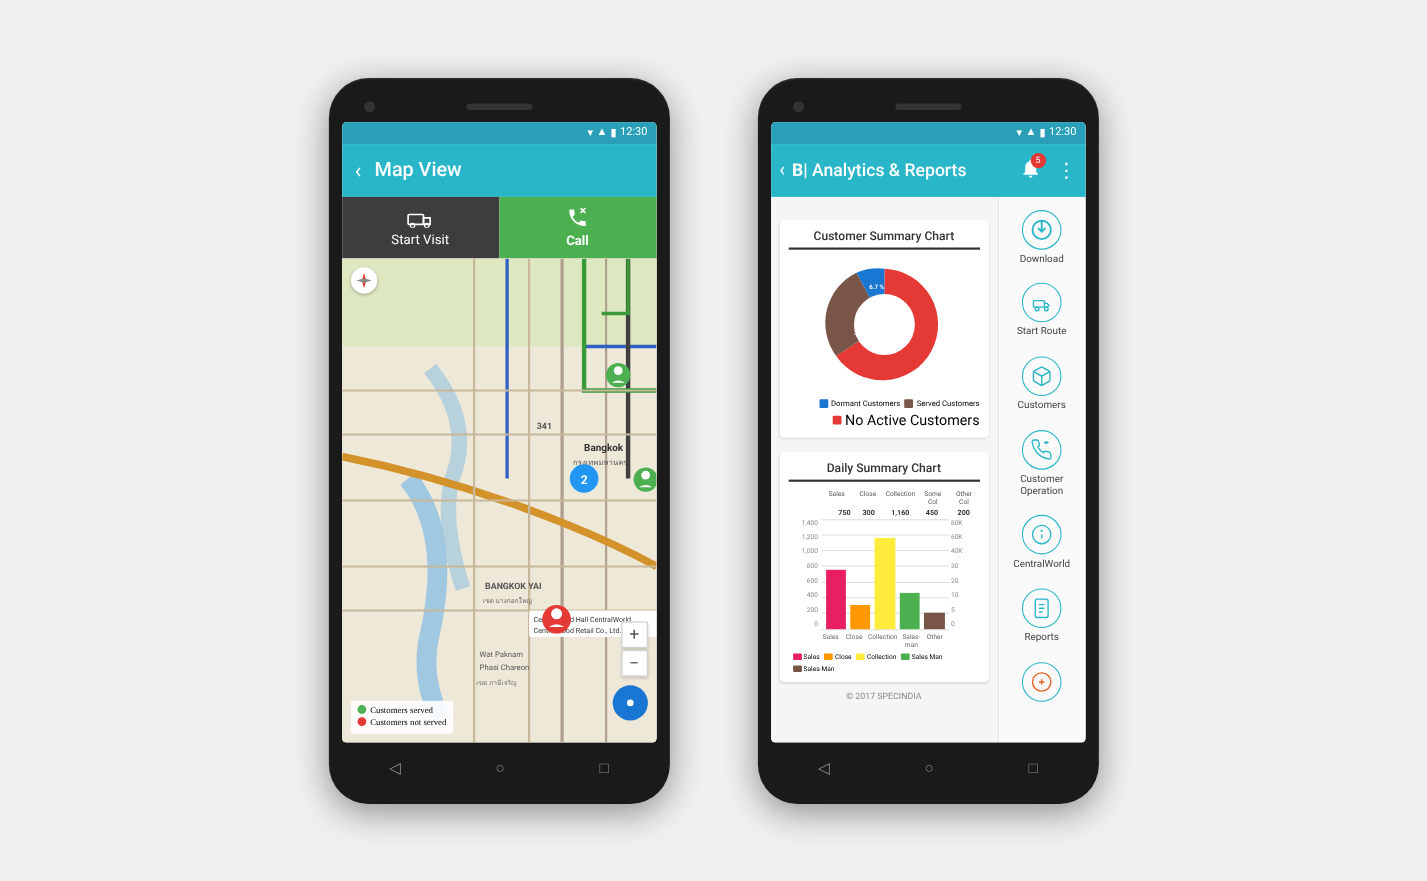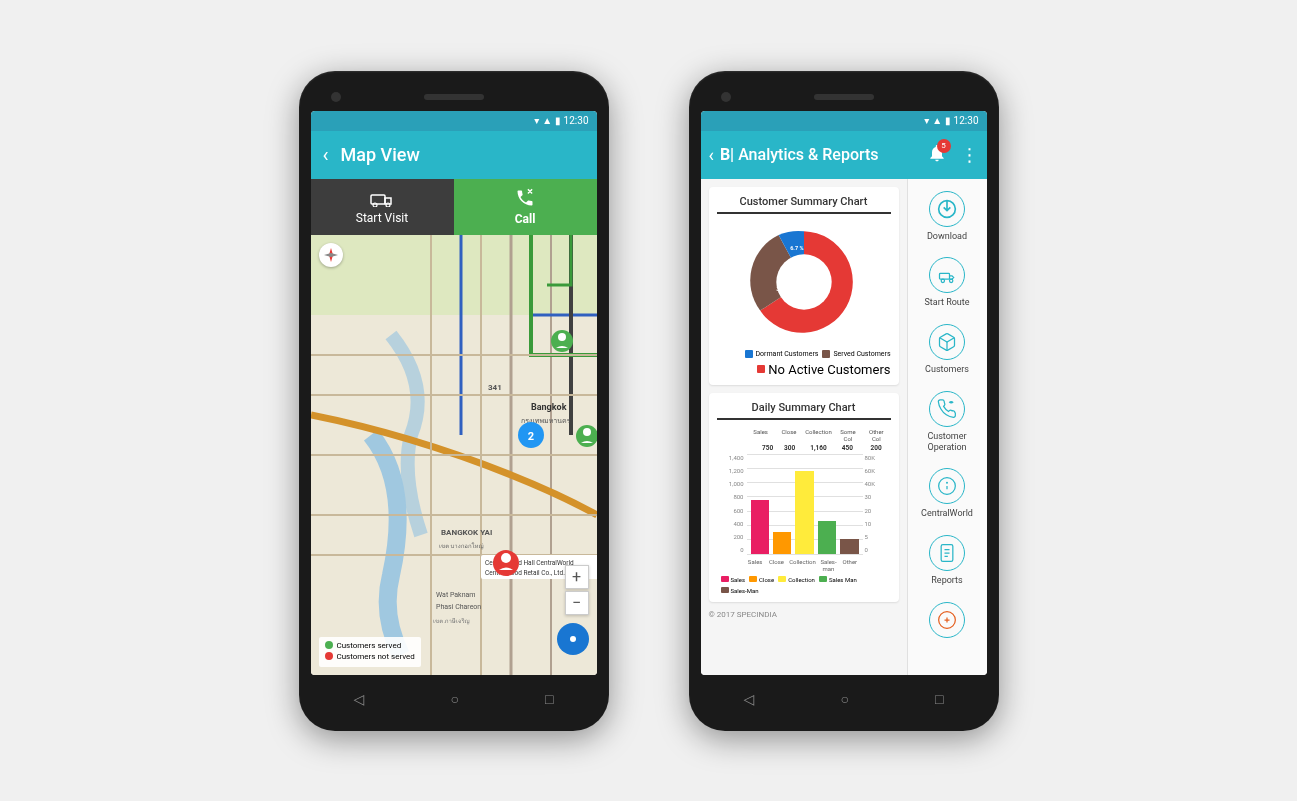--- a/index.html
+++ b/index.html
@@ -195,20 +195,21 @@
       background: rgba(255,255,255,0.9);
       padding: 4px 6px;
       border-radius: 2px;
       font-size: 8px;
     }
     .legend-item {
       display: flex;
       align-items: center;
       gap: 4px;
       margin-bottom: 2px;
+      font-family: Liberation Serif, serif;
     }
     .legend-dot {
       width: 8px; height: 8px;
       border-radius: 50%;
     }
 
     
     .phone2-header {
       background: #29b6c8;
       display: flex;
@@ -288,20 +289,21 @@
       color: #444;
       text-align: center;
       line-height: 1.2;
     }
     .chart-section {
       background: white;
       border-radius: 4px;
       padding: 8px;
       margin-bottom: 8px;
       box-shadow: 0 1px 2px rgba(0,0,0,0.1);
+      margin-top: 13px;
     }
     .chart-title {
       font-size: 11px;
       font-weight: 500;
       color: #333;
       text-align: center;
       border-bottom: 2px solid #333;
       padding-bottom: 4px;
       margin-bottom: 8px;
     }
@@ -342,21 +344,21 @@
     .bar-legend-item {
       display: flex;
       align-items: center;
       gap: 2px;
     }
     .bar-leg-sq {
       width: 8px; height: 6px;
       border-radius: 1px;
     }
     .chart-footer {
-      text-align: left;
+      text-align: center;
       font-size: 8px;
       color: #888;
       margin-top: 4px;
     }
   </style>
 </head>
 <body>
 
 <div class="phones-container">
 

